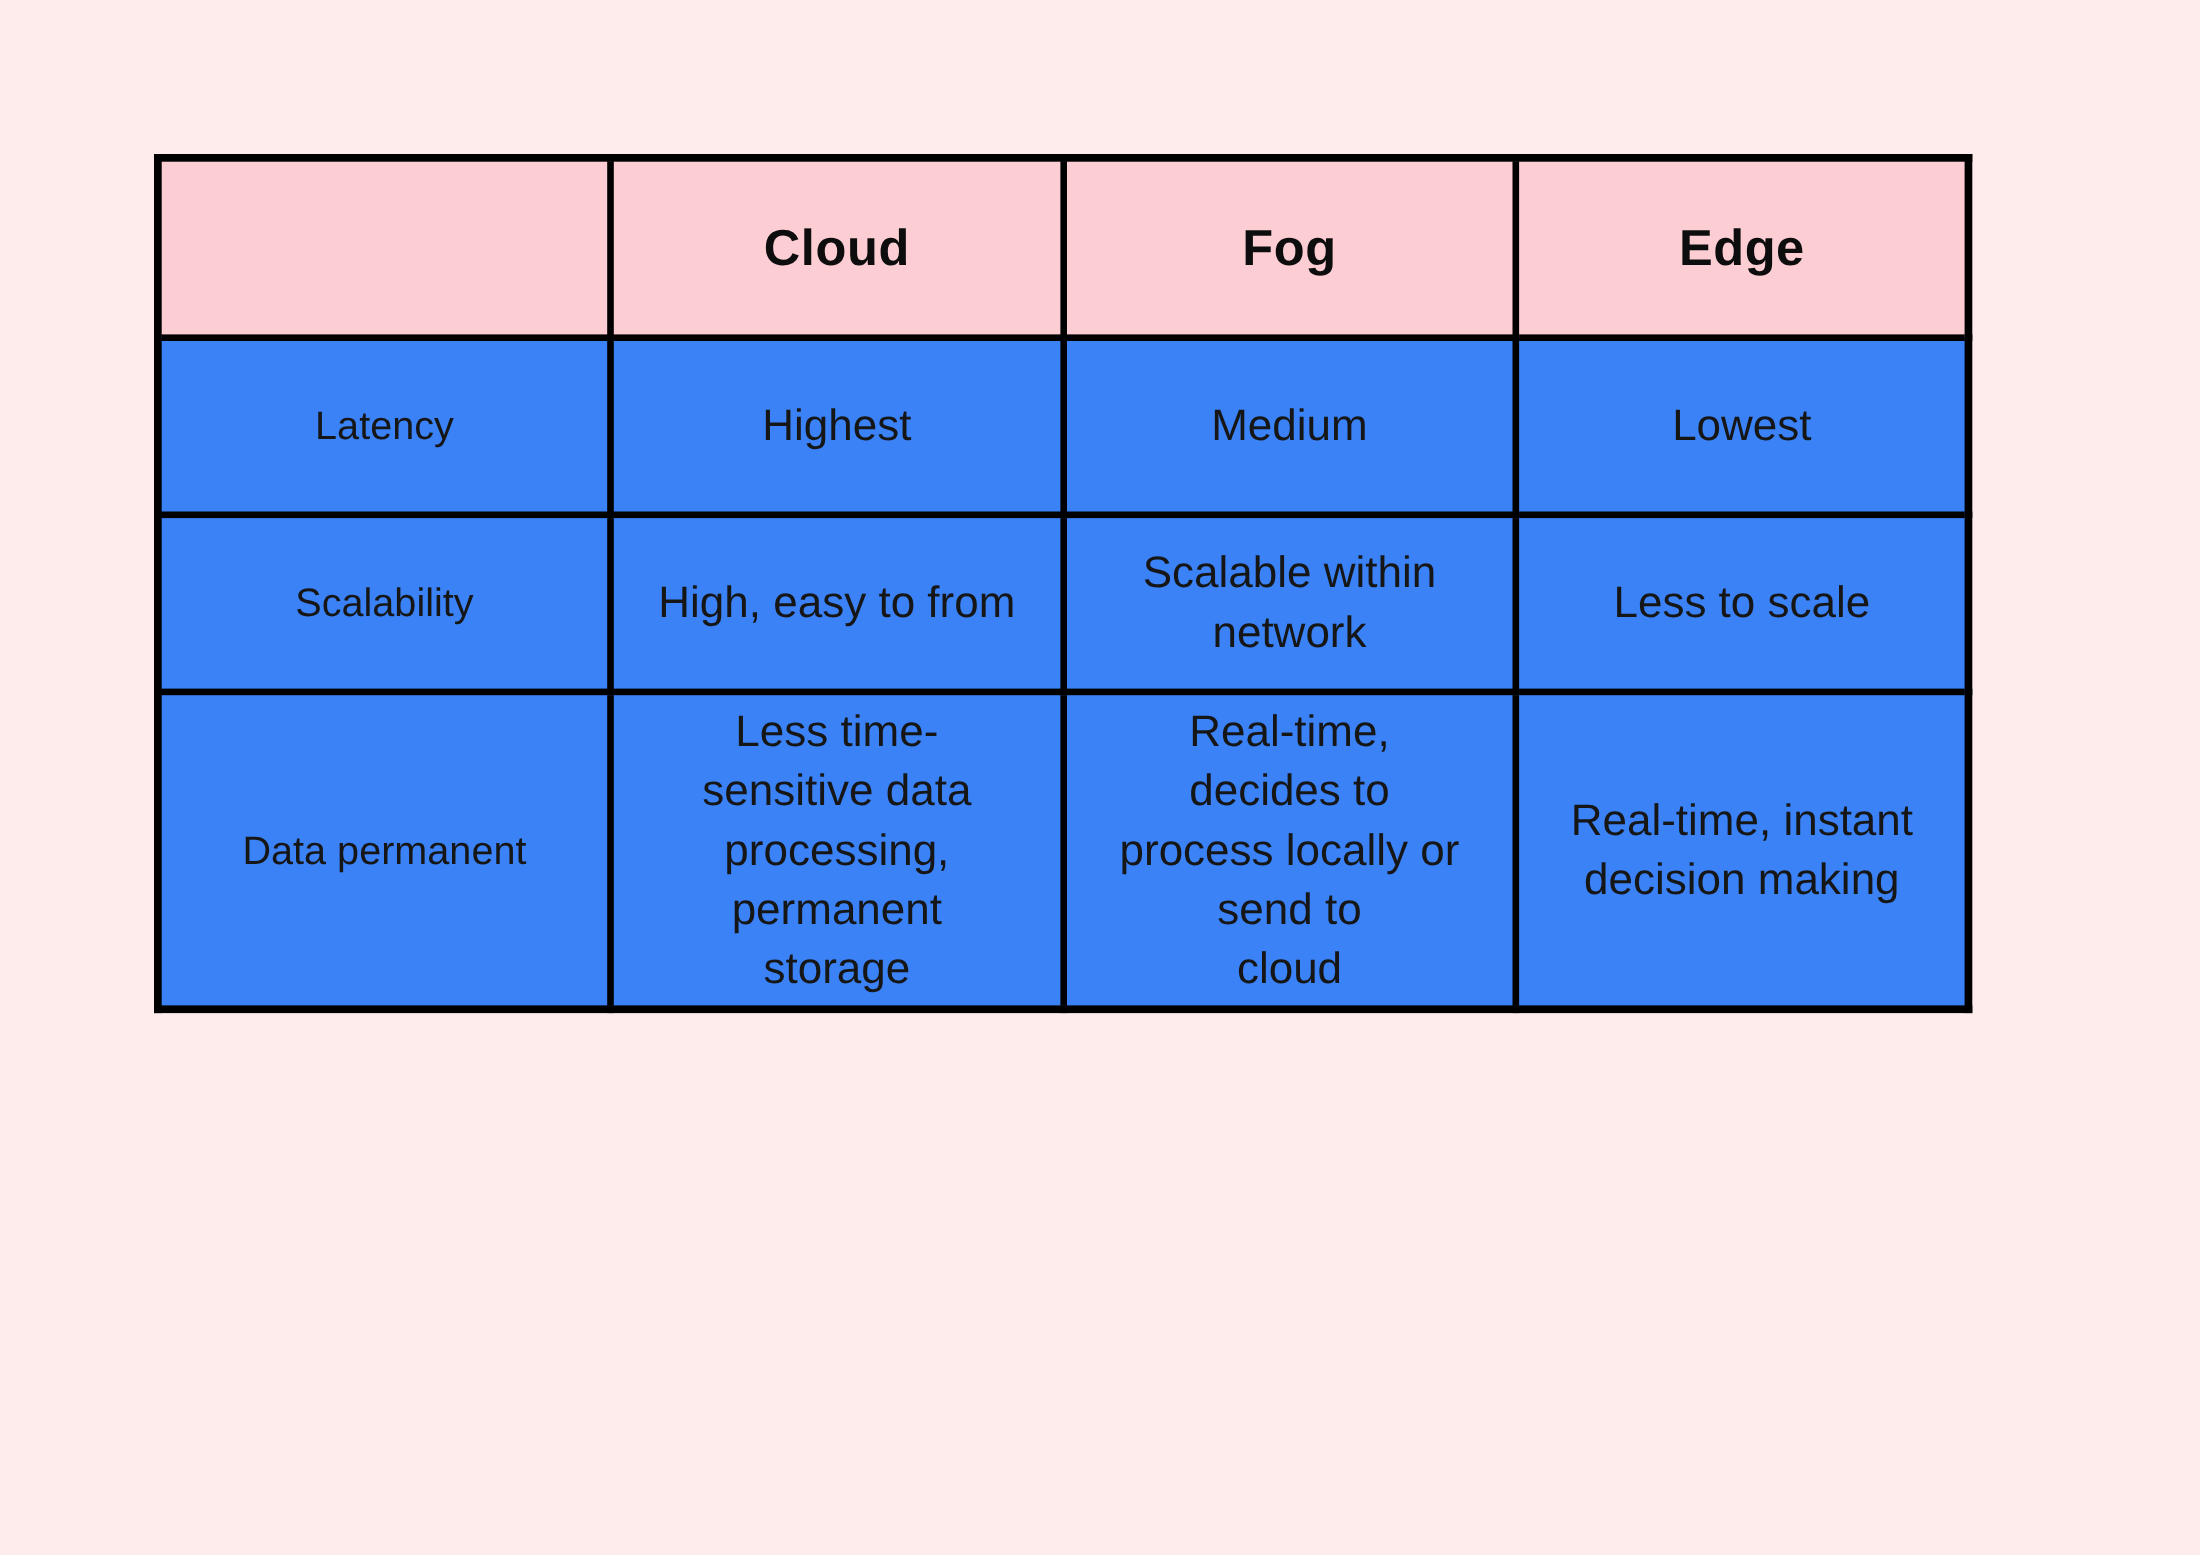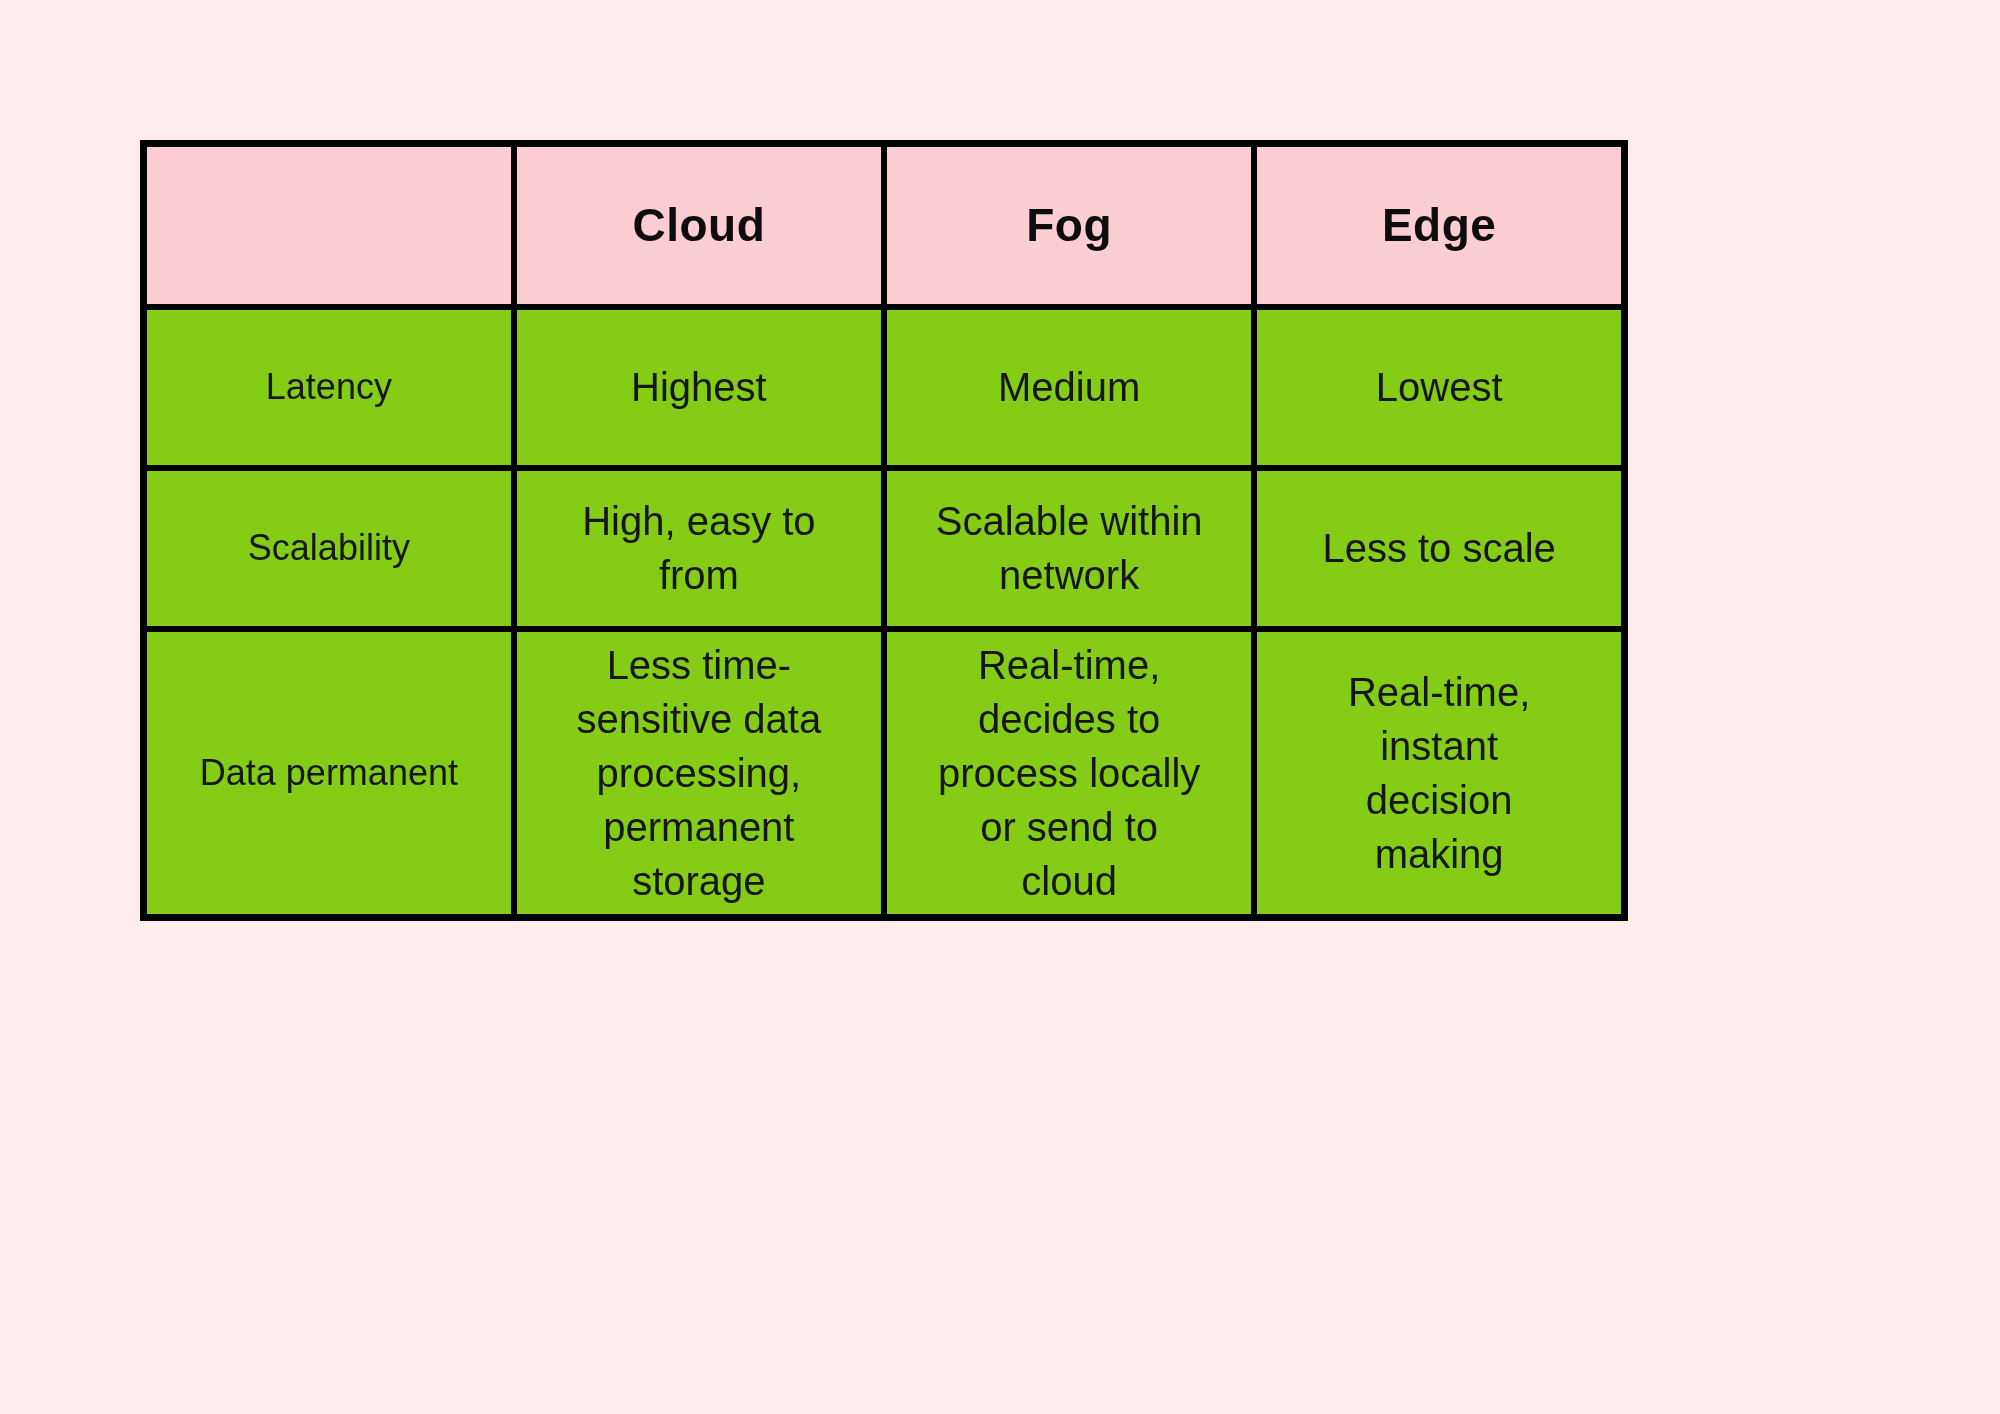--- a/index.html
+++ b/index.html
@@ -12,36 +12,36 @@
     background: #fdeceb;
     font-family: "Liberation Sans", "DejaVu Sans", sans-serif;
     color: #111111;
     position: relative;
     overflow: hidden;
   }
   .table-wrap {
     position: absolute;
     left: 140px;
     top: 140px;
-    width: 1488px;
+    width: 1653px;
   }
   table.cmp {
     width: 100%;
     border-collapse: collapse;
     table-layout: fixed;
     border: 7px solid #000000;
   }
   table.cmp th,
   table.cmp td {
     border: 6px solid #000000;
     text-align: center;
     vertical-align: middle;
     padding: 6px 40px;
     white-space: pre-line;
-    background: #84cc16;
+    background: #3b82f6;
   }
   table.cmp thead tr { height: 163px; }
   table.cmp thead th {
     background: #fccdd2;
     font-size: 46px;
     font-weight: 700;
     letter-spacing: 0.5px;
     color: #0d0d0d;
   }
   table.cmp tbody tr { height: 161px; }

